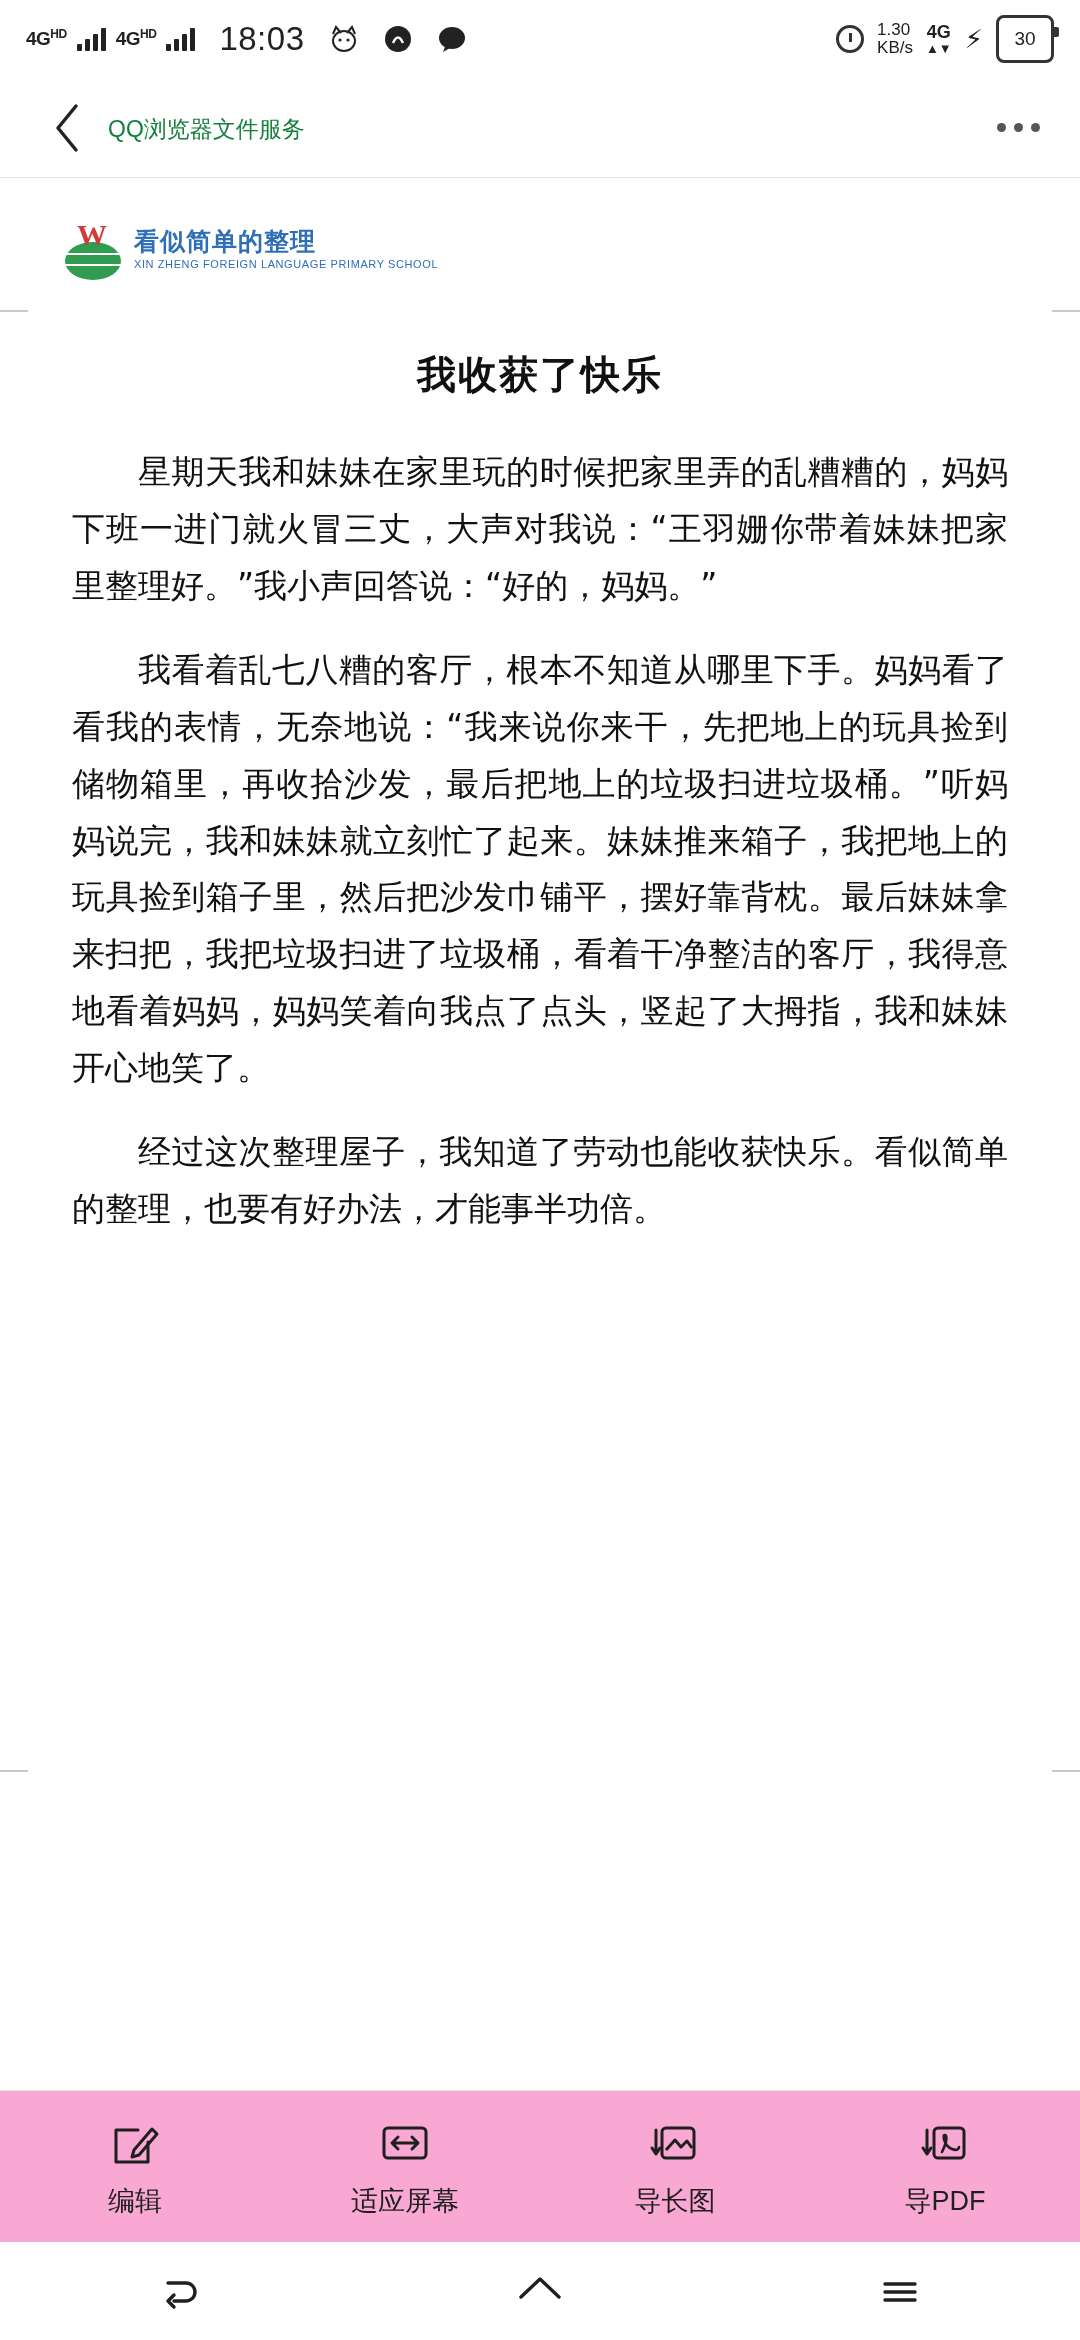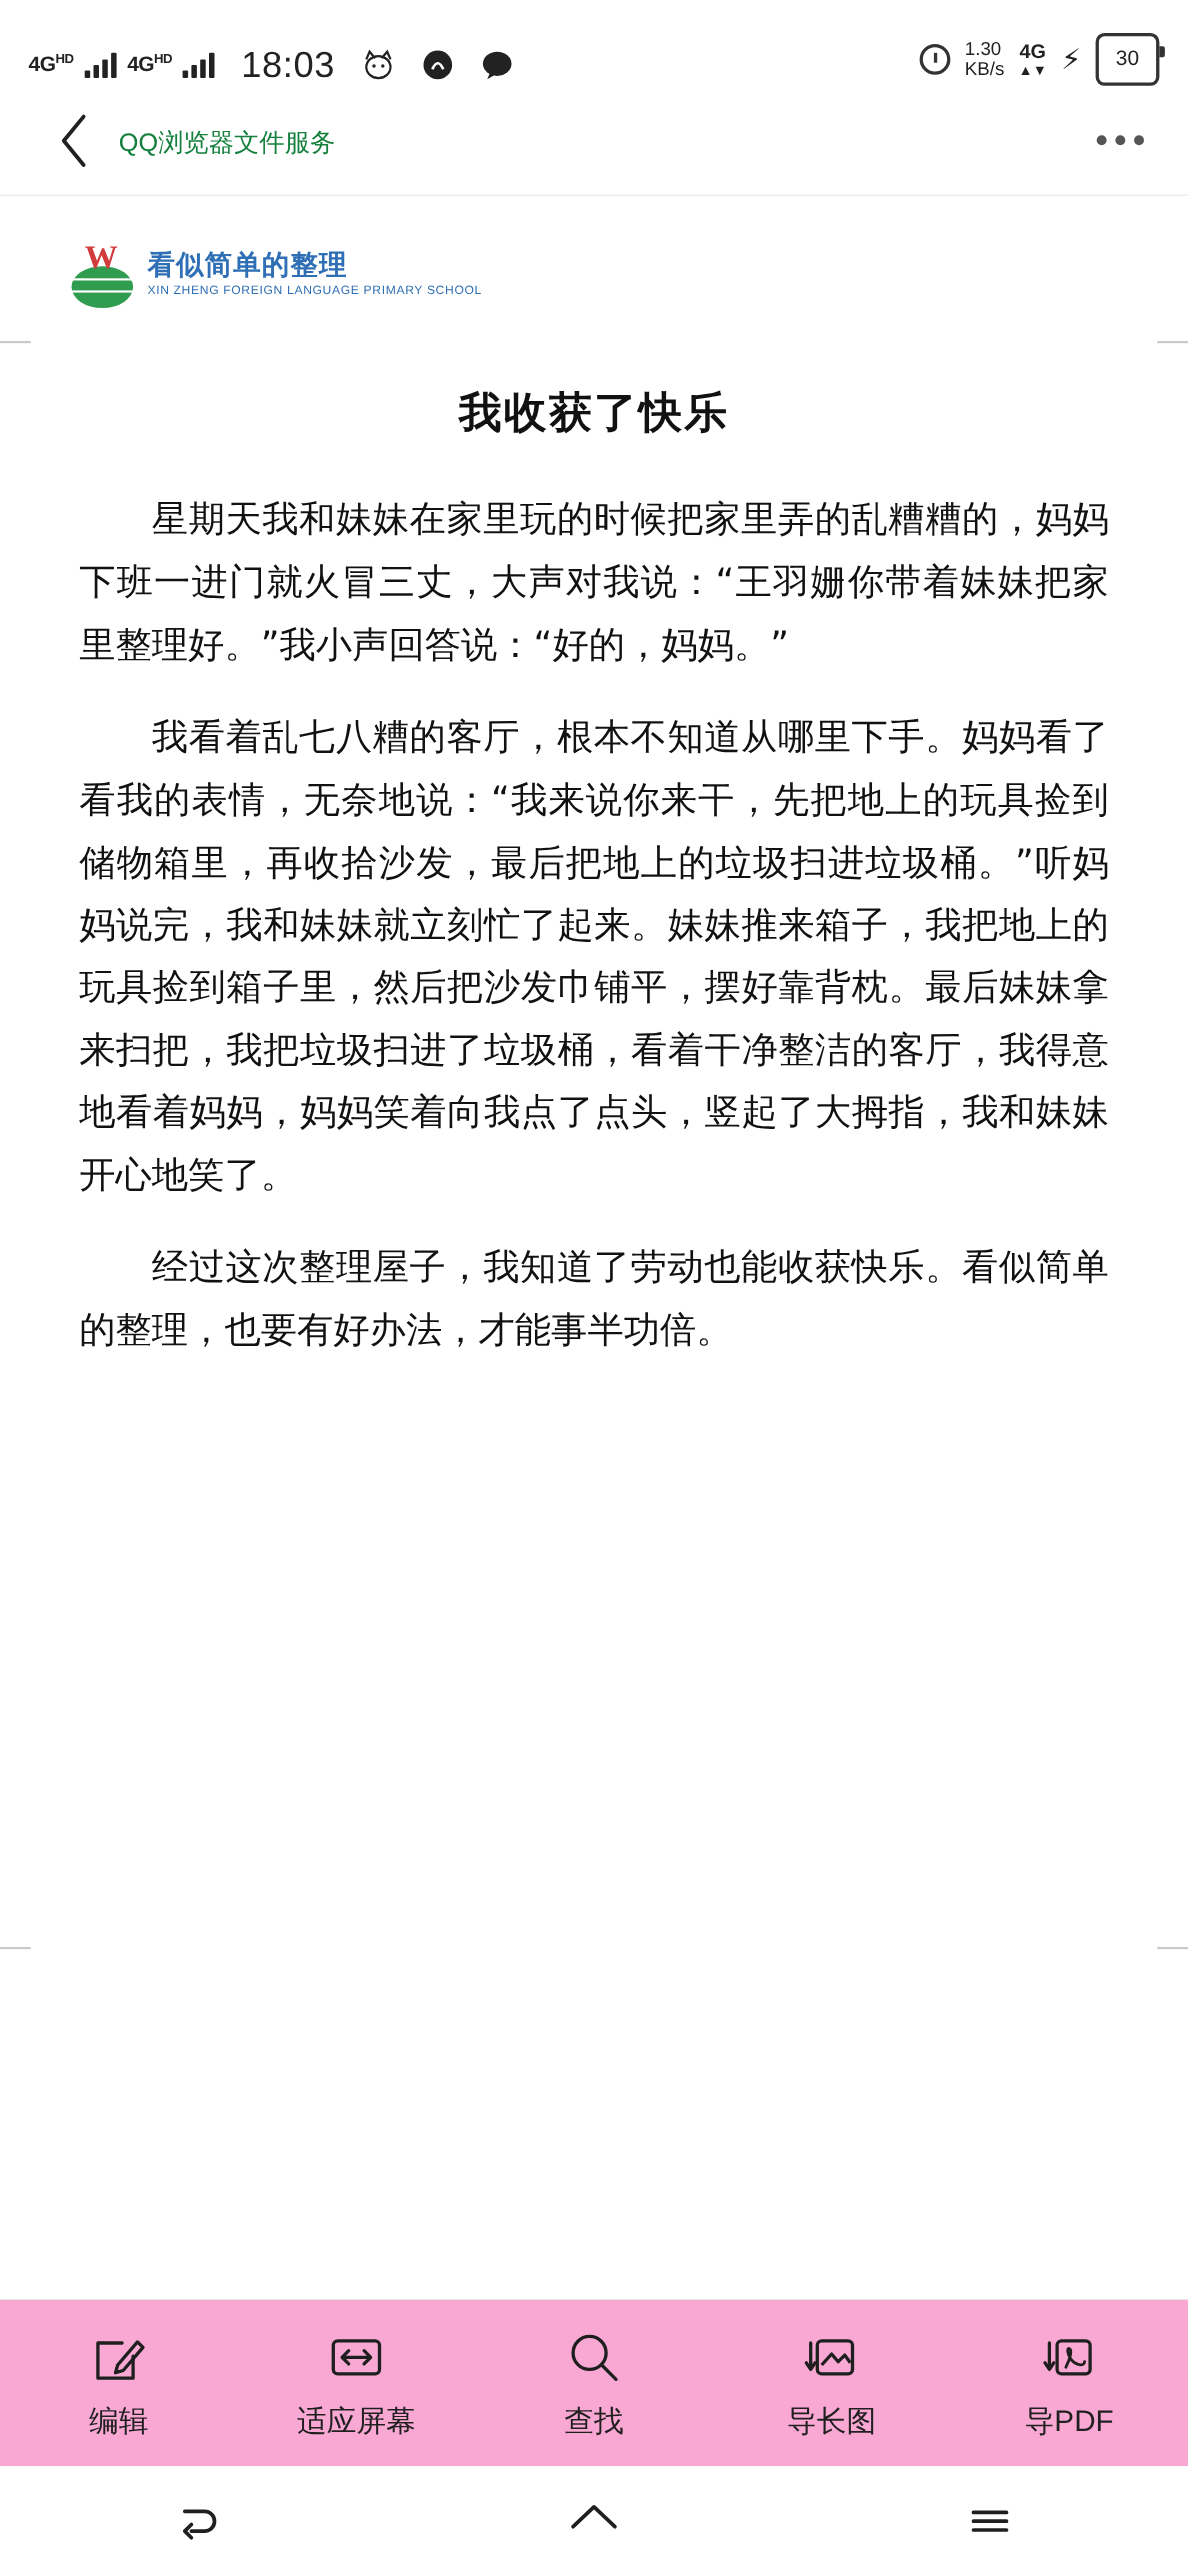--- a/index.html
+++ b/index.html
@@ -9,21 +9,21 @@
     background: #ffffff;
     font-family: "Liberation Sans", "DejaVu Sans", sans-serif;
     overflow: hidden;
   }
   body { position: relative; }
 
   
   .status-bar {
     height: 78px;
     display: flex;
-    align-items: flex-end;
+    align-items: center;
     padding: 0 26px;
     font-size: 30px;
     color: #222;
   }
   .sb-left { display: flex; align-items: center; gap: 10px; }
   .sig-group { display: flex; align-items: flex-end; gap: 4px; }
   .sig-label {
     font-size: 19px;
     font-weight: bold;
     line-height: 1;
@@ -416,29 +416,20 @@
       <svg width="54" height="54" viewBox="0 0 54 54">
           <rect x="6" y="12" width="42" height="30" rx="4" fill="none" stroke="#1f1f1f" stroke-width="3"></rect>
           <path d="M15 27 H39 M20 21 L14 27 L20 33 M34 21 L40 27 L34 33" fill="none" stroke="#1f1f1f" stroke-width="3" stroke-linecap="round" stroke-linejoin="round"></path>
         </svg>
     </span>
     <span class="lbl">适应屏幕</span>
   </div>
   <div class="tool">
     <span class="glyph">
       <svg width="54" height="54" viewBox="0 0 54 54">
-          <circle cx="23" cy="23" r="15" fill="none" stroke="#1f1f1f" stroke-width="3"></circle>
-          <path d="M34 34 L47 47" fill="none" stroke="#1f1f1f" stroke-width="3" stroke-linecap="round"></path>
-        </svg>
-    </span>
-    <span class="lbl">查找</span>
-  </div>
-  <div class="tool">
-    <span class="glyph">
-      <svg width="54" height="54" viewBox="0 0 54 54">
           <rect x="14" y="12" width="32" height="30" rx="4" fill="none" stroke="#1f1f1f" stroke-width="3"></rect>
           <path d="M18 34 L27 24 L33 31 L39 25 L44 32" fill="none" stroke="#1f1f1f" stroke-width="3" stroke-linejoin="round"></path>
           <path d="M8 14 V36 M8 38 L4 32 M8 38 L12 32" fill="none" stroke="#1f1f1f" stroke-width="3" stroke-linecap="round" stroke-linejoin="round"></path>
         </svg>
     </span>
     <span class="lbl">导长图</span>
   </div>
   <div class="tool">
     <span class="glyph">
       <svg width="54" height="54" viewBox="0 0 54 54">

